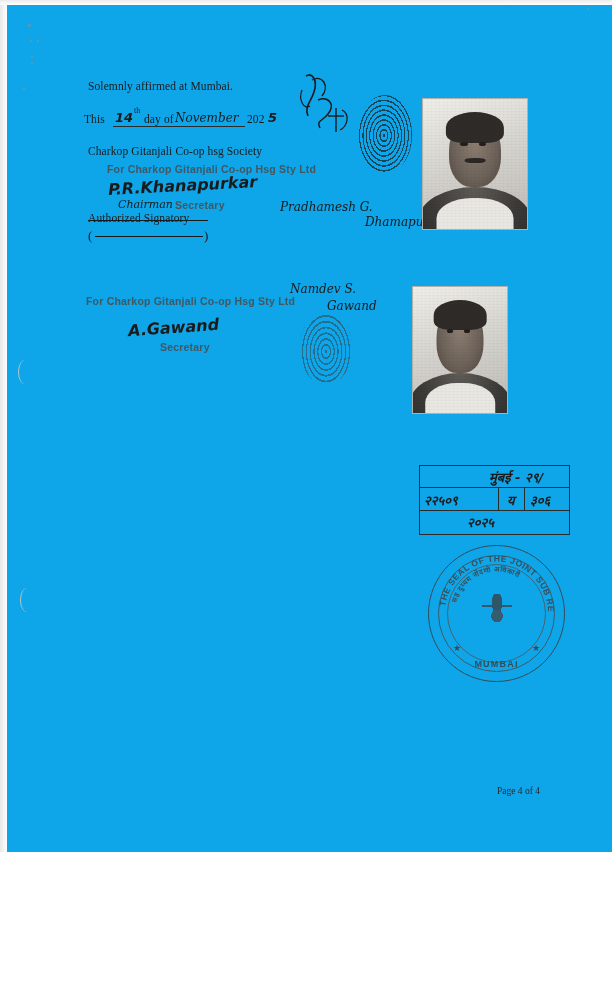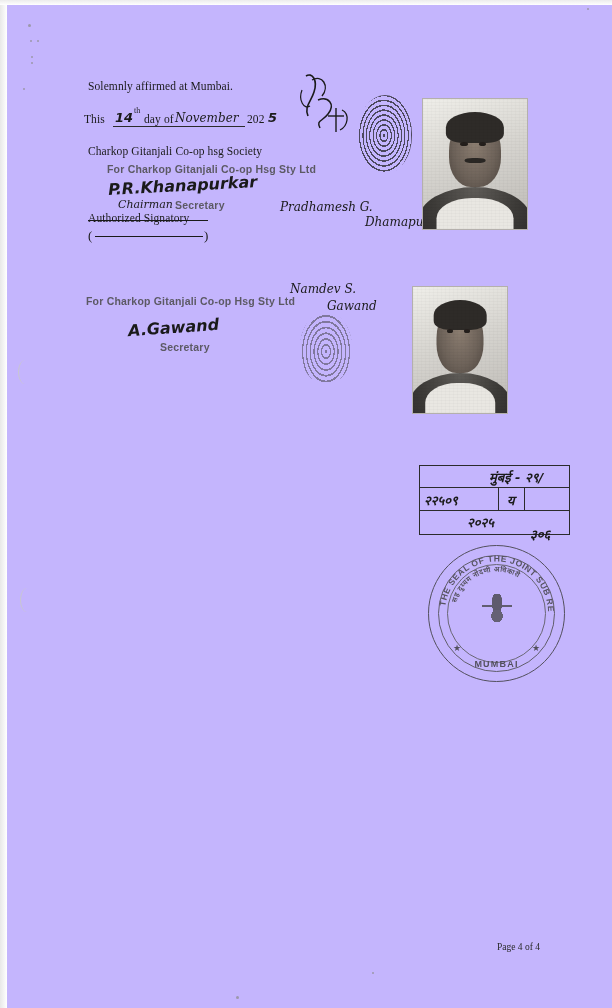--- a/index.html
+++ b/index.html
@@ -3,22 +3,22 @@
 <meta charset="utf-8">
 <style>
   html, body {
     margin: 0;
     padding: 0;
     background: #ffffff;
   }
   .page {
     position: relative;
     width: 612px;
-    height: 1008px;
-    background: #c4b5fd;
+    height: 852px;
+    background: #0ea5e9;
     overflow: hidden;
     font-family: "Liberation Serif", serif;
     color: #1a1a1a;
   }
   
   .speckle {
     position: absolute;
     background: #8f8f8f;
     border-radius: 50%;
     opacity: .75;
@@ -395,21 +395,21 @@
 
   <div class="reg-box" style="left:419px;top:465px;width:149px;height:68px;">
     <div class="rrow" style="top:21px;"></div>
     <div class="rrow" style="top:44px;"></div>
     <div class="rcol" style="left:78px;top:21px;height:23px;"></div>
     <div class="rcol" style="left:104px;top:21px;height:23px;"></div>
   </div>
   <div class="reg-cell" style="left:441px;top:468px;margin-left:48px;">मुंबई - २९/</div>
   <div class="reg-cell" style="left:424px;top:491px;">२२५०९</div>
   <div class="reg-cell" style="left:507px;top:491px;">य</div>
-  <div class="reg-cell" style="left:530px;top:491px;margin-top:34px;">३०६</div>
+  <div class="reg-cell" style="left:530px;top:491px;">३०६</div>
   <div class="reg-cell" style="left:467px;top:513px;">२०२५</div>
 
   <div class="seal" style="left:428px;top:545px;width:135px;height:135px;">
     <div class="inner"></div>
     <div class="inner2"></div>
     <svg class="seal-arc" viewBox="0 0 135 135">
       <defs>
         <path id="arcTop" d="M 16 67 A 51 51 0 0 1 119 67"></path>
         <path id="arcBottom" d="M 20 67 A 47 47 0 0 0 115 67"></path>
         <path id="arcMid" d="M 26 67 A 41 41 0 0 1 109 67"></path>

